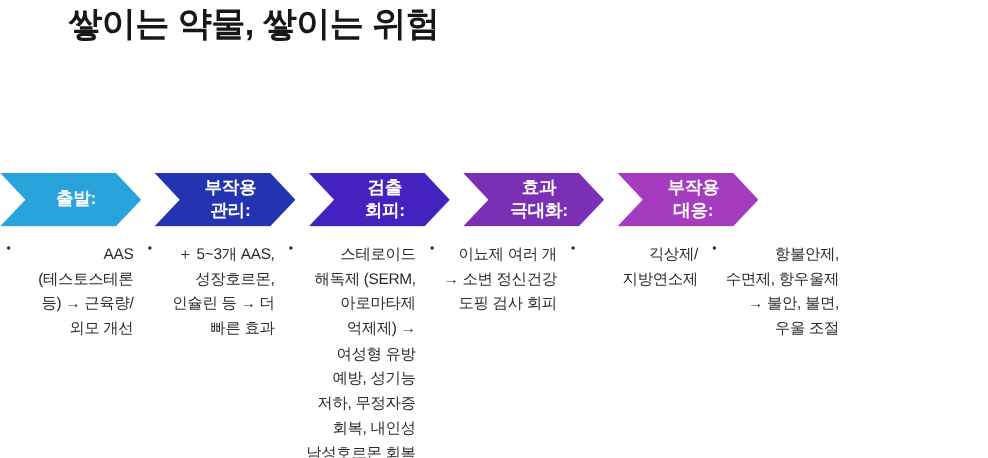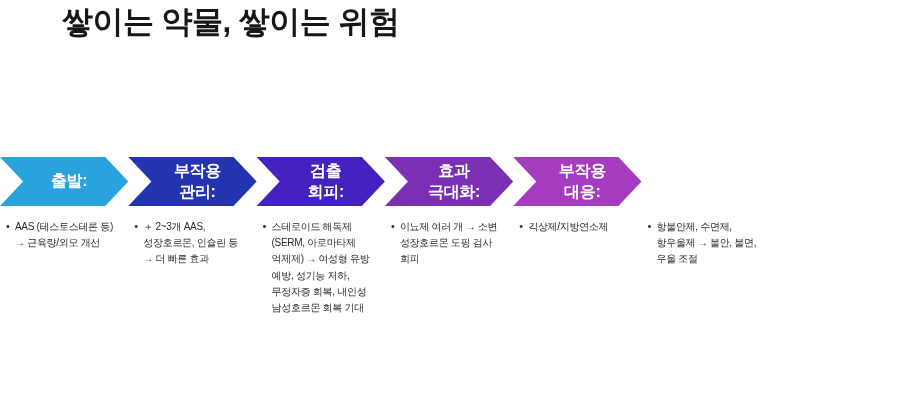--- a/index.html
+++ b/index.html
@@ -29,20 +29,21 @@
 
   
   .chevron-band {
     position: absolute;
     left: 0px;
     top: 157px;
     width: 898px;
     height: 49px;
     display: flex;
     align-items: stretch;
+    gap: 12px;
   }
   .chevron-cell {
     position: relative;
     width: 128.3px;
     height: 49px;
     flex: 0 0 auto;
   }
   .chevron-shape {
     position: absolute;
     left: 0;
@@ -87,25 +88,26 @@
   }
   .body-cell {
     width: 128.3px;
     flex: 0 0 auto;
     box-sizing: border-box;
     padding: 0 7px 0 6px;
   }
   .bullet-item {
     position: relative;
     padding-left: 9px;
-    font-size: 10px;
+    font-size: 14px;
     line-height: 1.62;
     color: #2a2a2a;
     letter-spacing: -0.3px;
     word-break: keep-all;
+    text-align: right;
   }
   .bullet-item::before {
     content: "\2022";
     position: absolute;
     left: 0;
     top: -1px;
     font-size: 11px;
     color: #2a2a2a;
   }
   .bullet-item b { font-weight: bold; color: #1a1a1a; }
@@ -150,27 +152,27 @@
         <span>대응:</span>
       </div>
     </div>
   </div>
 
 <div class="body-band">
     <div class="body-cell">
       <div class="bullet-item">AAS (테스토스테론 등) → 근육량/외모 개선</div>
     </div>
     <div class="body-cell">
-      <div class="bullet-item">＋ 2~3개 AAS, 성장호르몬, 인슐린 등 → 더 빠른 효과</div>
+      <div class="bullet-item">＋ 5~3개 AAS, 성장호르몬, 인슐린 등 → 더 빠른 효과</div>
     </div>
     <div class="body-cell">
       <div class="bullet-item">스테로이드 해독제 (SERM, 아로마타제 억제제) → 여성형 유방 예방, 성기능 저하, 무정자증 회복, 내인성 남성호르몬 회복 기대</div>
     </div>
     <div class="body-cell">
-      <div class="bullet-item">이뇨제 여러 개 → 소변 성장호르몬 도핑 검사 회피</div>
+      <div class="bullet-item">이뇨제 여러 개 → 소변 정신건강 도핑 검사 회피</div>
     </div>
     <div class="body-cell">
       <div class="bullet-item">긱상제/지방연소제</div>
     </div>
     <div class="body-cell">
       <div class="bullet-item">항불안제, 수면제, 항우울제 → 불안, 불면, 우울 조절</div>
     </div>
   </div>
 
 </body></html>

